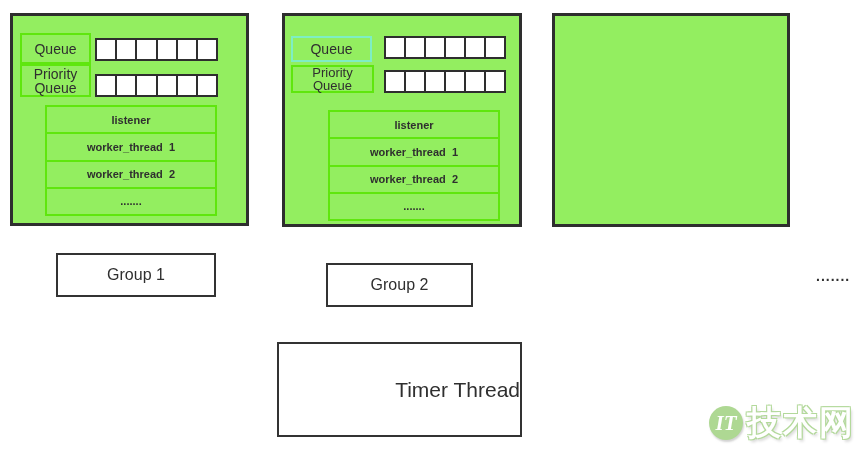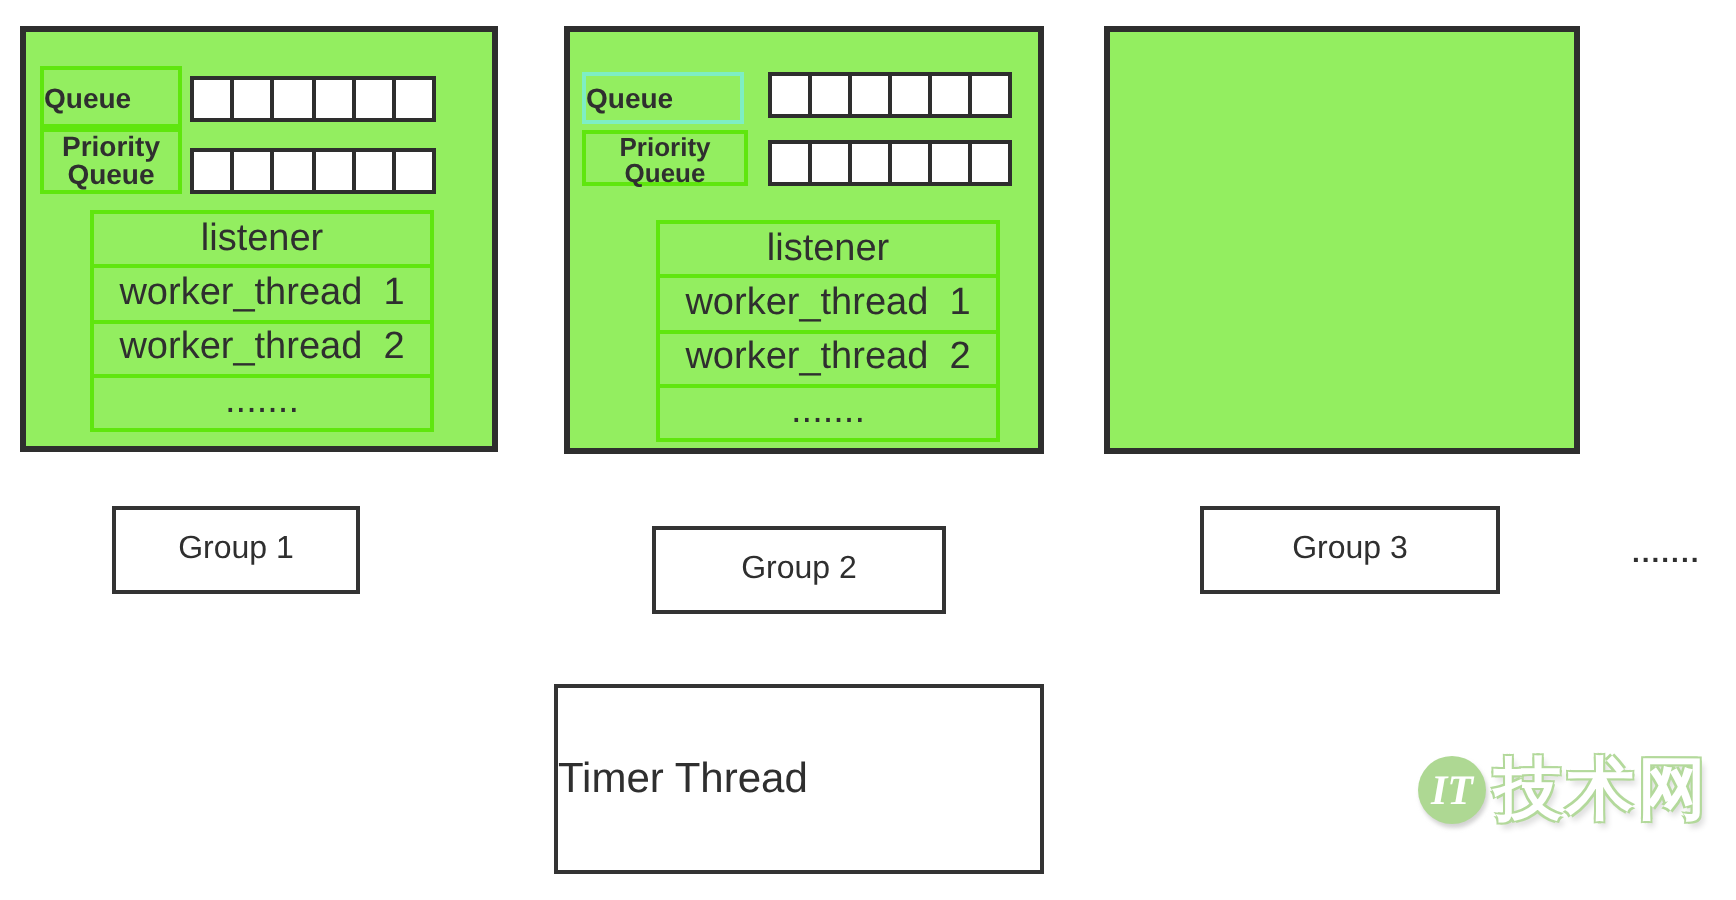--- a/index.html
+++ b/index.html
@@ -5,47 +5,47 @@
   html,body{margin:0;padding:0;background:#fff;}
   #stage{
     position:relative; width:868px; height:450px; background:#ffffff;
     font-family:"Liberation Sans", sans-serif; color:#2f2f2f; overflow:hidden;
   }
   .abs{position:absolute; box-sizing:border-box;}
   
   .gbox{background:#93ee60; border:3px solid #2e2e2e;}
   
   .qlabel{
-    border:2px solid #5fe60e; display:flex; align-items:center; justify-content:flex-start;
-    font-size:14px; text-align:center; line-height:14px;font-weight:bold;
+    border:2px solid #5fe60e; display:flex; align-items:center; justify-content:center;
+    font-size:14px; text-align:center; line-height:14px;
   }
   .qlabel.cyan{border-color:#7eeec4;}
   
   .cells{display:flex;}
   .cells .cell{flex:1; background:#ffffff; border:2px solid #2e2e2e;}
   .cells .cell + .cell{margin-left:-2px;}
   
   .wtable{display:flex; flex-direction:column;}
   .wtable .wrow{
     flex:1; border:2px solid #5fe60e; display:flex; align-items:center; justify-content:center;
-    font-size:19px; white-space:pre; color:#2f2f2f;
+    font-size:11px; white-space:pre; color:#2f2f2f;font-weight:bold;
   }
   .wtable .wrow + .wrow{margin-top:-2px;}
   
   .labelbox{
     background:#ffffff; border:2px solid #333333; display:flex; align-items:center; justify-content:center;
     font-size:16px; color:#2f2f2f;
   }
   .ellipsis{font-size:14px; font-weight:bold; letter-spacing:1px; color:#2f2f2f;}
   .timerbox{
-    background:#ffffff; border:2px solid #333333; display:flex; align-items:center; justify-content:flex-start;
+    background:#ffffff; border:2px solid #333333; display:flex; align-items:center; justify-content:flex-end;
     font-size:21px; color:#2f2f2f;
   }
   
-  .wm{display:flex; flex-direction:column; align-items:center;}
+  .wm{display:flex; flex-direction:column; align-items:center;margin-top:28px;}
   .wm-row1{display:flex; align-items:center;}
   .wm-badge{
     width:34px; height:34px; border-radius:50%; background:#aed893;
     display:flex; align-items:center; justify-content:center;
     color:#ffffff; font-family:"Liberation Serif", serif; font-style:italic; font-weight:bold; font-size:21px;
     box-shadow:1px 2px 2px rgba(180,180,180,.6);
   }
   .wm-brand{
     margin-left:4px; font-size:34px; font-weight:bold; color:#ffffff;
     text-shadow:-1px -1px 0 #b3d99b, 1px -1px 0 #b3d99b, -1px 1px 0 #b3d99b, 1px 1px 0 #b3d99b, 2px 3px 3px #d9d9d9;
@@ -120,28 +120,25 @@
     <div class="abs wtable" style="left:43px; top:94px; width:172px; height:111px;">
       <div class="wrow">listener</div>
       <div class="wrow">worker_thread  1</div>
       <div class="wrow">worker_thread  2</div>
       <div class="wrow">.......</div>
     </div>
   </div>
 
   <div class="abs gbox" style="left:552px; top:13px; width:238px; height:214px;"></div>
 
-  <div class="abs labelbox" style="left:56px; top:253px; width:124px; height:44px;align-items:center;">
+  <div class="abs labelbox" style="left:56px; top:253px; width:160px; height:44px;align-items:center;">
     <span>Group 1</span>
   </div>
   <div class="abs labelbox" style="left:326px; top:253px; width:147px; height:44px;margin-top:10px;">
     <span>Group 2</span>
-  </div>
-  <div class="abs labelbox" style="left:600px; top:253px; width:150px; height:44px;">
-    <span>Group 3</span>
   </div>
   <div class="abs ellipsis" style="left:816px; top:268px;">.......</div>
 
   <div class="abs timerbox" style="left:277px; top:342px; width:245px; height:95px;">
     <span>Timer Thread</span>
   </div>
 
   <div class="abs wm" style="left:698px; top:372px; width:168px;">
     <div class="wm-row1">
       <div class="wm-badge">

